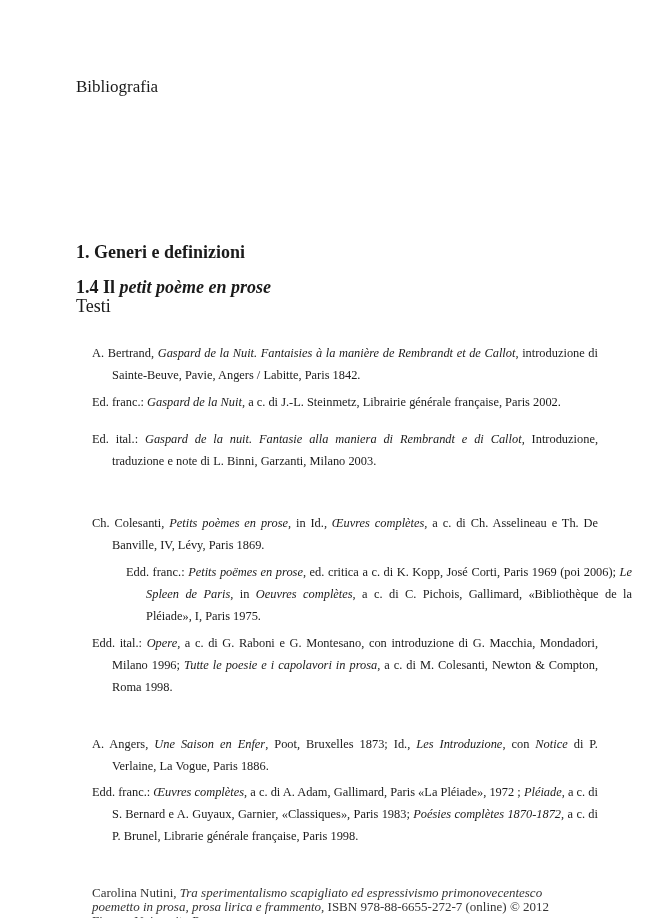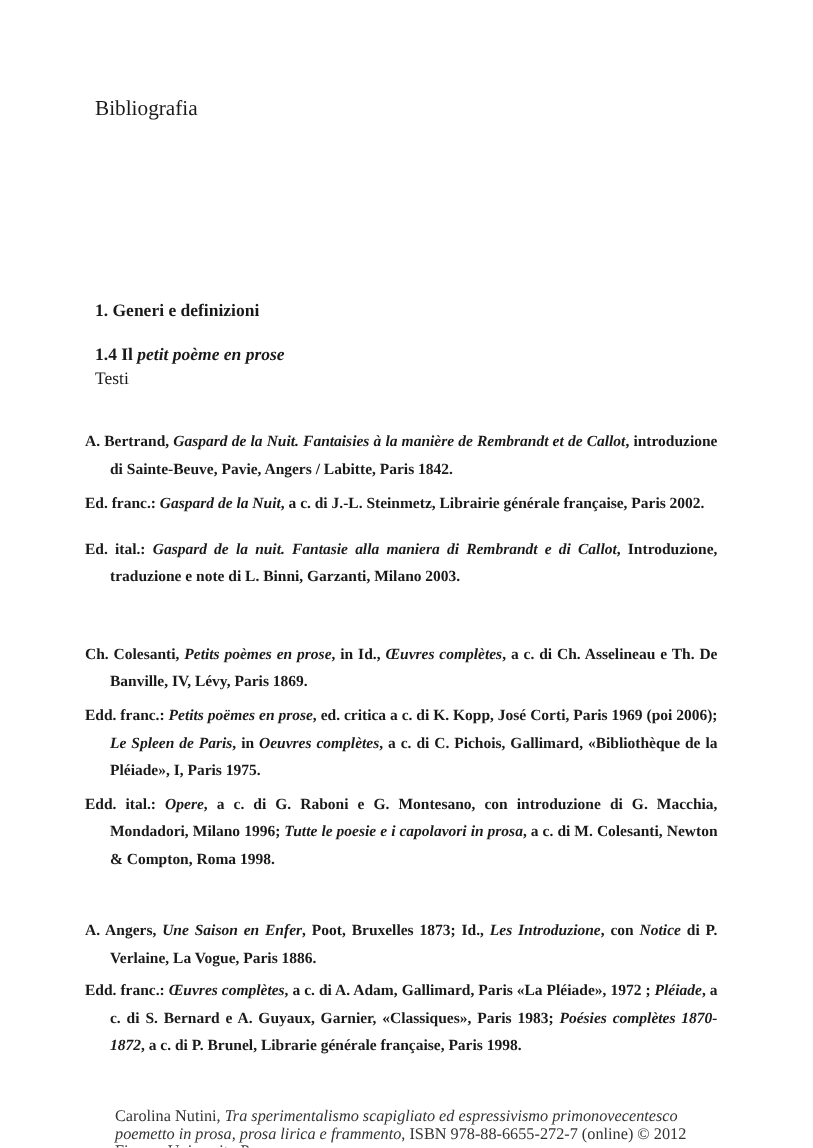--- a/index.html
+++ b/index.html
@@ -1,36 +1,36 @@
 <!DOCTYPE html>
 <html><head>
 <meta charset="utf-8">
 <style>
   html, body { margin: 0; padding: 0; background: #ffffff; }
   body { width: 650px; height: 918px; position: relative; overflow: hidden;
          font-family: "Liberation Serif", "DejaVu Serif", serif; color: #1a1a1a; }
   .page-title { position: absolute; left: 76px; top: 77px; font-size: 17px; font-weight: normal; margin: 0; }
-  .heading { position: absolute; left: 76px; font-size: 14px; margin: 0; }
-  .entry { position: absolute; left: 68px; width: 486px; font-size: 12.4px; line-height: 22px;
-           text-align: justify; padding-left: 20px; text-indent: -20px; margin: 0; font-weight: bold; }
+  .heading { position: absolute; left: 76px; font-size: 18px; margin: 0; }
+  .entry { position: absolute; left: 92px; width: 486px; font-size: 12.4px; line-height: 22px;
+           text-align: justify; padding-left: 20px; text-indent: -20px; margin: 0; }
   .footer { position: absolute; left: 76px; top: 870px; width: 490px; font-size: 13px; line-height: 14px; color: #333; margin: 16px; }
   i { font-style: italic; }
 </style>
 </head>
 <body>
 
 <h1 class="page-title">Bibliografia</h1>
 <h2 class="heading" style="top:242px">1. Generi e definizioni</h2>
 <h3 class="heading" style="top:277px"><span>1.4 Il </span><i>petit poème en prose</i></h3>
 <h4 class="heading" style="top:296px;font-weight:normal">Testi</h4>
 
 <div id="entries">
     <p class="entry" style="top: 342px;"><span>A. Bertrand, </span><i>Gaspard de la Nuit. Fantaisies à la manière de Rembrandt et de Callot</i><span>, introduzione di Sainte-Beuve, Pavie, Angers / Labitte, Paris 1842.</span></p>
     <p class="entry" style="top: 391px;"><span>Ed. franc.: </span><i>Gaspard de la Nuit</i><span>, a c. di J.-L. Steinmetz, Librairie générale française, Paris 2002.</span></p>
     <p class="entry" style="top: 428px;"><span>Ed. ital.: </span><i>Gaspard de la nuit. Fantasie alla maniera di Rembrandt e di Callot</i><span>, Introduzione, traduzione e note di L. Binni, Garzanti, Milano 2003.</span></p>
     <p class="entry" style="top: 512px;"><span>Ch. Colesanti, </span><i>Petits poèmes en prose</i><span>, in Id., </span><i>Œuvres complètes</i><span>, a c. di Ch. Asselineau e Th. De Banville, IV, Lévy, Paris 1869.</span></p>
-    <p class="entry" style="top: 561px;"><span>Edd. franc.: </span><i>Petits poëmes en prose</i><span>, ed. critica a c. di K. Kopp, José Corti, Paris 1969 (poi 2006); </span><i>Le Spleen de Paris</i><span>, in </span><i>Oeuvres complètes</i><span>, a c. di C. Pichois, Gallimard, «Bibliothèque de la Pléiade», I, Paris 1975.</span></p>
+    <p class="entry" style="top: 561px; margin-left: 34px;"><span>Edd. franc.: </span><i>Petits poëmes en prose</i><span>, ed. critica a c. di K. Kopp, José Corti, Paris 1969 (poi 2006); </span><i>Le Spleen de Paris</i><span>, in </span><i>Oeuvres complètes</i><span>, a c. di C. Pichois, Gallimard, «Bibliothèque de la Pléiade», I, Paris 1975.</span></p>
     <p class="entry" style="top: 632px;"><span>Edd. ital.: </span><i>Opere</i><span>, a c. di G. Raboni e G. Montesano, con introduzione di G. Macchia, Mondadori, Milano 1996; </span><i>Tutte le poesie e i capolavori in prosa</i><span>, a c. di M. Colesanti, Newton &amp; Compton, Roma 1998.</span></p>
     <p class="entry" style="top: 733px;"><span>A. Angers, </span><i>Une Saison en Enfer</i><span>, Poot, Bruxelles 1873; Id., </span><i>Les Introduzione</i><span>, con </span><i>Notice</i><span> di P. Verlaine, La Vogue, Paris 1886.</span></p>
     <p class="entry" style="top: 781px;"><span>Edd. franc.: </span><i>Œuvres complètes</i><span>, a c. di A. Adam, Gallimard, Paris «La Pléiade», 1972 ; </span><i>Pléiade</i><span>, a c. di S. Bernard e A. Guyaux, Garnier, «Classiques», Paris 1983; </span><i>Poésies complètes 1870-1872</i><span>, a c. di P. Brunel, Librarie générale française, Paris 1998.</span></p>
   </div>
 
 <p class="footer"><span>Carolina Nutini, </span><i>Tra sperimentalismo scapigliato ed espressivismo primonovecentesco poemetto in prosa, prosa lirica e frammento</i><span>, ISBN 978-88-6655-272-7 (online) © 2012 Firenze University Press</span></p>
 
 </body></html>

